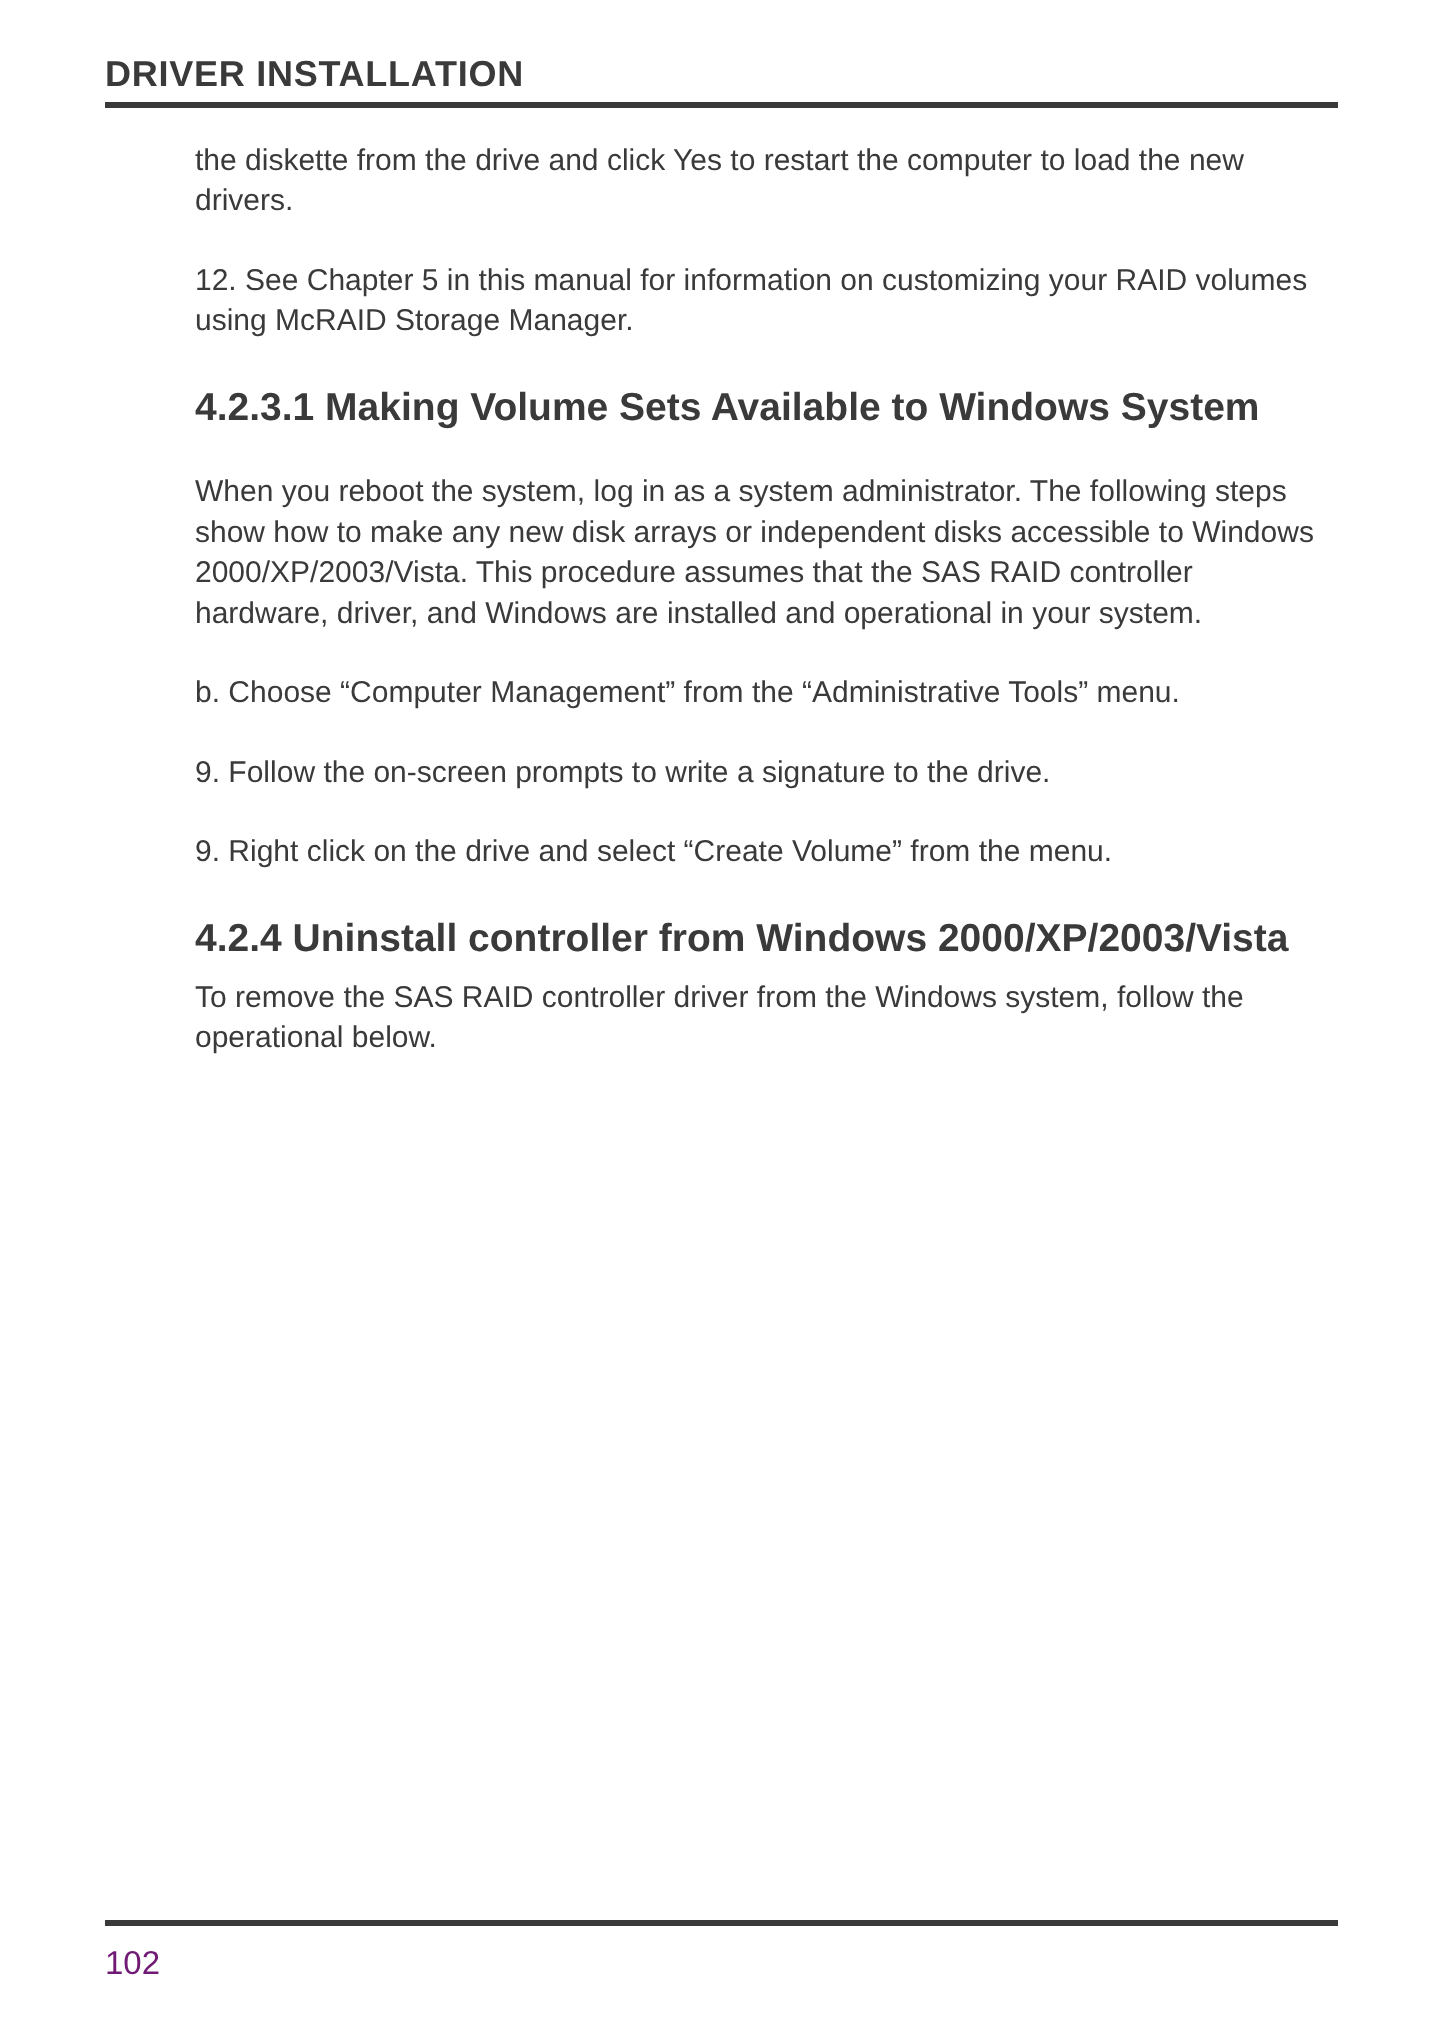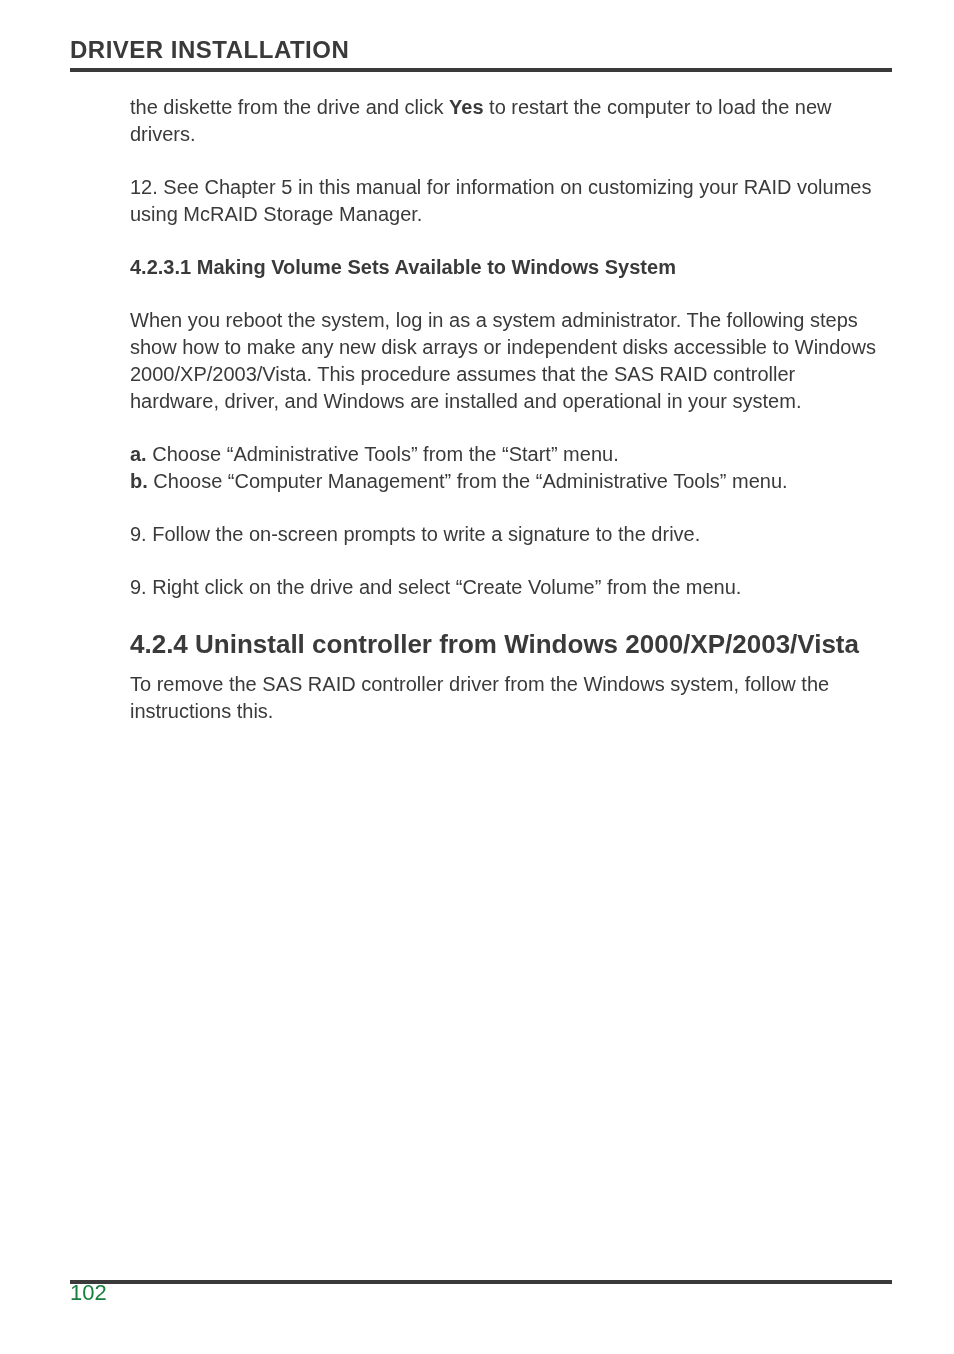--- a/index.html
+++ b/index.html
@@ -33,48 +33,48 @@
       padding-right: 4px;
       font-size: 20px;
       line-height: 1.35;
       color: #3a3a3a;
     }
     .content p {
       margin-bottom: 26px;
     }
     .content .subsection-heading {
       font-weight: bold;
-      font-size: 20px;
+      font-size: 26px;
       margin-bottom: 26px;
       margin-top: 4px;
     }
     .content .section-heading {
       font-weight: bold;
       font-size: 26px;
       margin-bottom: 9px;
       margin-top: 6px;
       color: #3a3a3a;
     }
     .bold {
-      font-weight: bold;
+      font-weight: normal;
     }
     .footer-rule {
       position: absolute;
       left: 70px;
       right: 62px;
       bottom: 70px;
       border: none;
       border-top: 4px solid #3a3a3a;
     }
     .page-number {
       position: absolute;
       left: 70px;
-      bottom: 48px;
+      bottom: 32px;
       font-size: 22px;
-      color: #15803d;
+      color: #701a75;
     }
     .list-block {
       margin-bottom: 26px;
     }
     .list-block div {
       line-height: 1.35;
     }
   </style>
 </head>
 <body>
@@ -89,29 +89,28 @@
   </p>
 
   <p>12. See Chapter 5 in this manual for information on customizing your RAID volumes using McRAID Storage Manager.</p>
 
   <p class="subsection-heading">4.2.3.1 Making Volume Sets Available to Windows System</p>
 
   <p>When you reboot the system, log in as a system administrator. The following steps show how to make any new disk arrays or independent disks accessible to Windows 2000/XP/2003/Vista. This procedure assumes that the SAS RAID controller hardware, driver, and Windows are installed and operational in your system.</p>
 
 
   <div class="list-block">
-    <div><span class="bold">a.</span><span> Choose “Administrative Tools” from the “Start” menu.</span></div>
     <div><span class="bold">b.</span><span> Choose “Computer Management” from the “Administrative Tools” menu.</span></div>
   </div>
 
   <p>9. Follow the on-screen prompts to write a signature to the drive.</p>
 
   <p>9. Right click on the drive and select “Create Volume” from the menu.</p>
 
 
   <p class="section-heading">4.2.4 Uninstall controller from Windows 2000/XP/2003/Vista</p>
 
-  <p>To remove the SAS RAID controller driver from the Windows system, follow the instructions this.</p>
+  <p>To remove the SAS RAID controller driver from the Windows system, follow the operational below.</p>
 
 </div>
 
 <hr class="footer-rule">
 <div class="page-number">102</div>
 
 </body></html>

